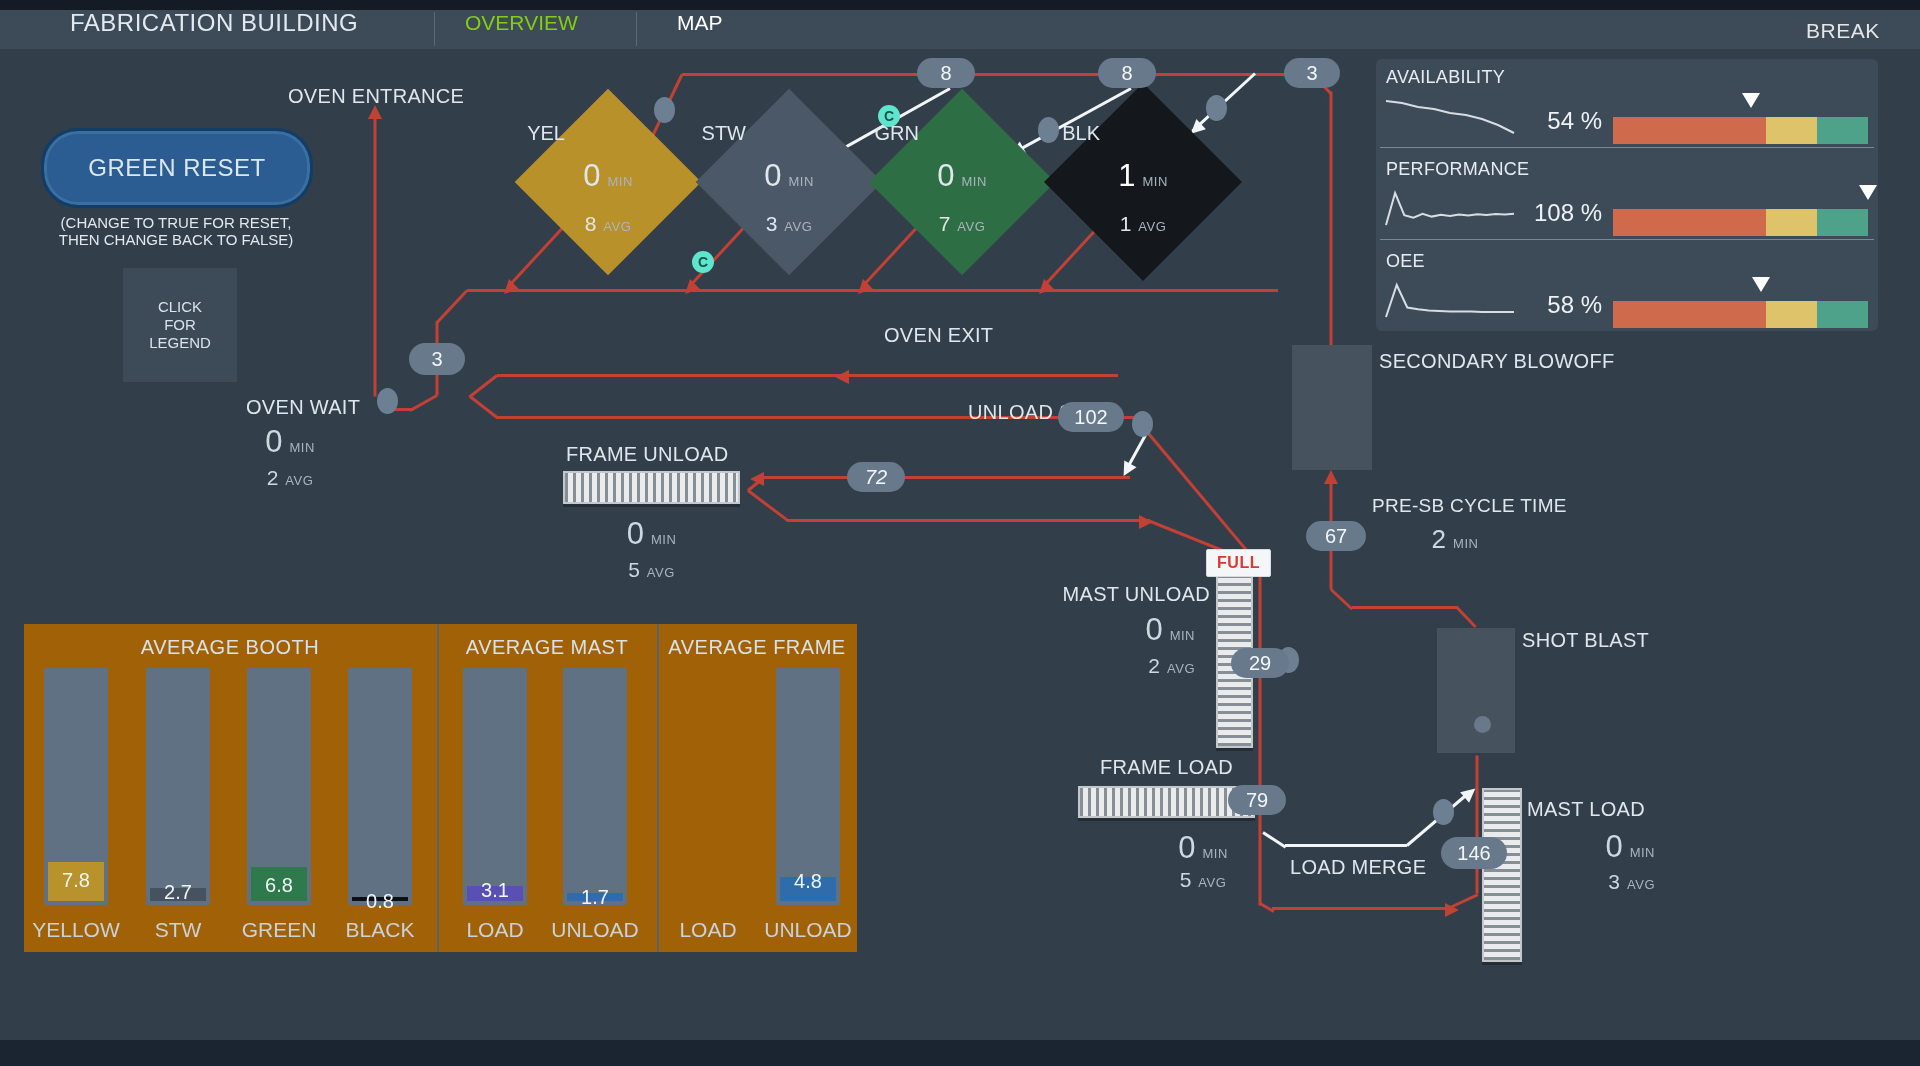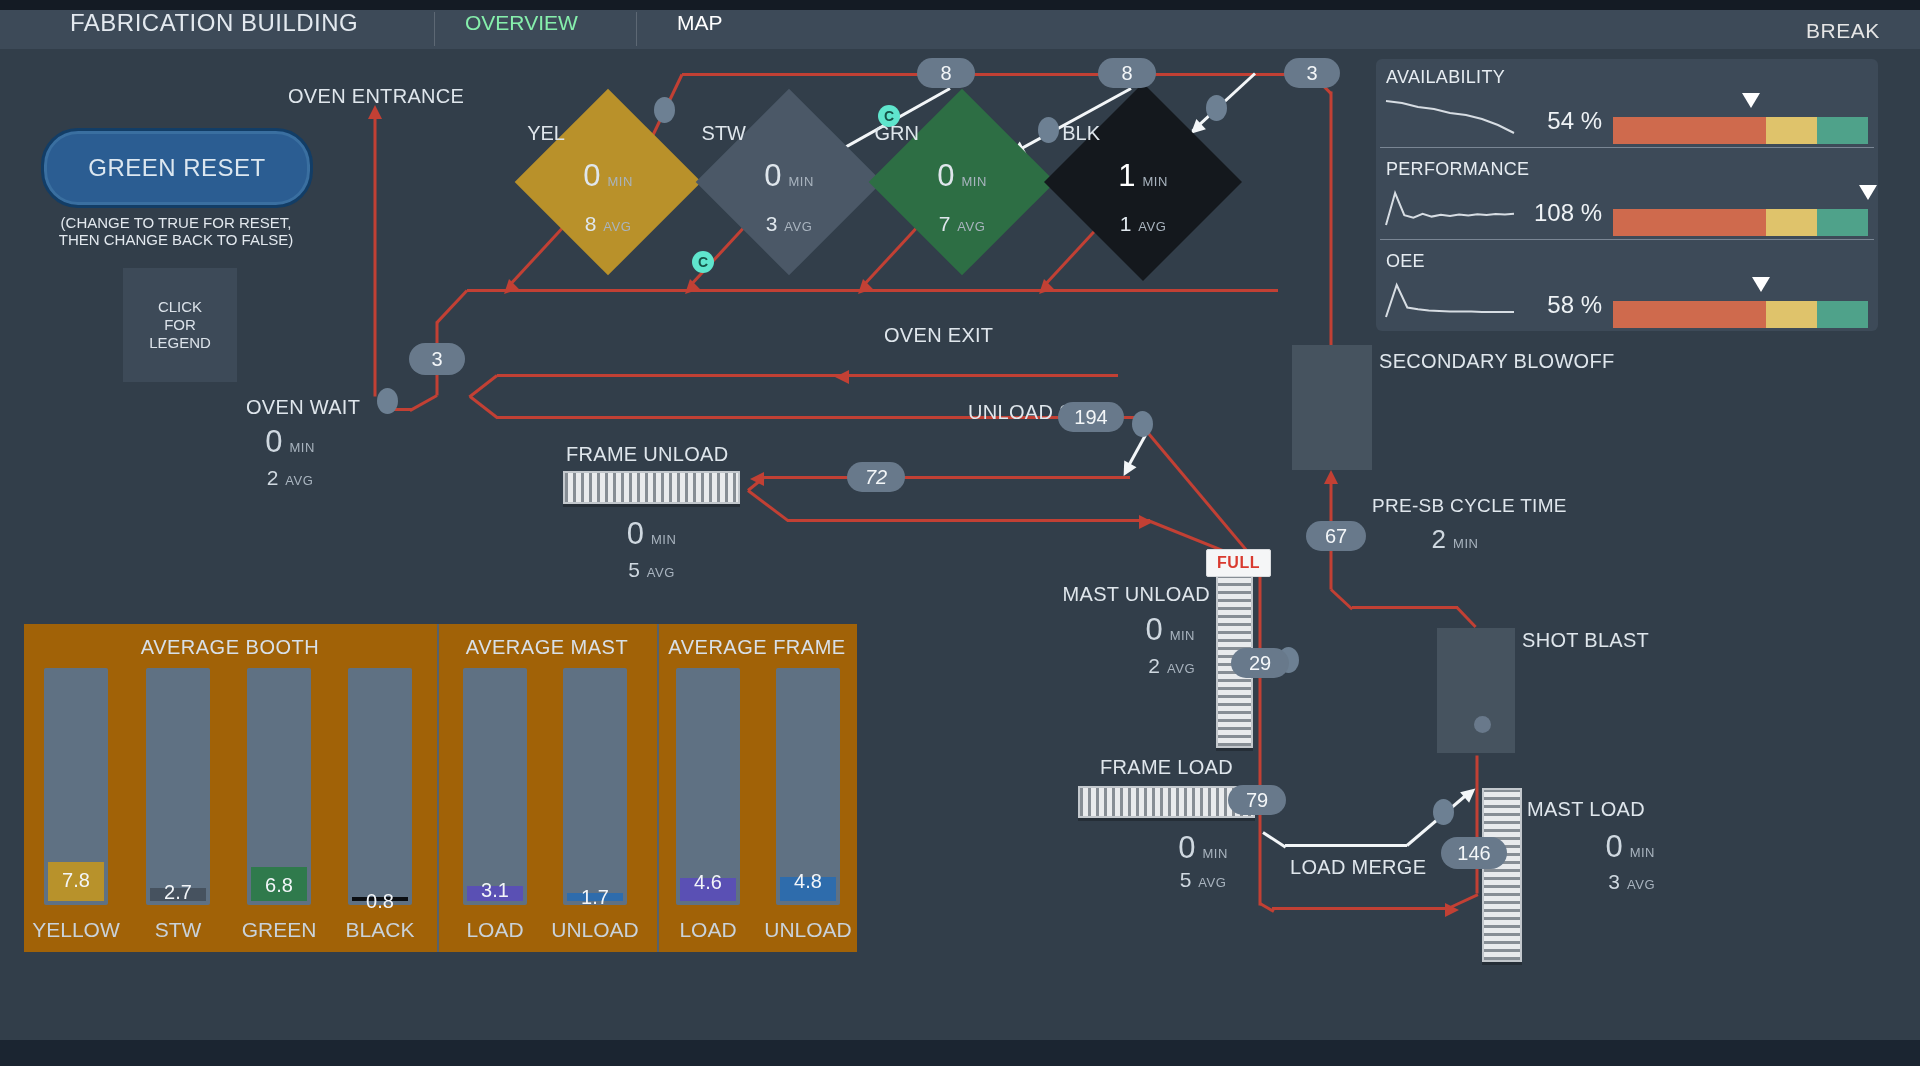--- a/index.html
+++ b/index.html
@@ -5,21 +5,21 @@
   html,body{margin:0;padding:0;background:#222b34;}
   body{width:1920px;height:1066px;overflow:hidden;font-family:"Liberation Sans",sans-serif;}
   #stage{position:relative;width:1920px;height:1066px;background:#323e4a;overflow:hidden;}
   .abs{position:absolute;}
   
   #top-strip{left:0;top:0;width:1920px;height:10px;background:#141b24;}
   #header{left:0;top:10px;width:1920px;height:39px;background:#3d4a58;}
   #bottom-strip{left:0;top:1040px;width:1920px;height:26px;background:#1b2531;}
   .hsep{position:absolute;top:12px;width:1px;height:34px;background:#5d6874;}
   .title{color:#e3e9ef;font-size:24px;letter-spacing:.5px;top:9px;white-space:nowrap;}
-  .tab{color:#86efac;font-size:21px;top:11px;white-space:nowrap;cursor:pointer;}
+  .tab{color:#84cc16;font-size:21px;top:11px;white-space:nowrap;cursor:pointer;}
   .tab.active{color:#ffffff;}
   #break{color:#e5e5e5;font-size:21px;top:19px;left:1806px;letter-spacing:.5px;}
   
   .lbl{position:absolute;color:#dfe6ec;font-size:20px;letter-spacing:.3px;white-space:nowrap;}
   .minrow{position:absolute;display:flex;align-items:baseline;color:#cfd8e0;white-space:nowrap;}
   .minrow .n{font-size:31px;}
   .minrow.small .n{font-size:21px;}
   .minrow .u{font-size:13px;color:#a9b4bf;margin-left:7px;letter-spacing:.5px;}
   
   .ln{position:absolute;height:3px;background:#c24034;transform-origin:0 50%;}
@@ -280,21 +280,21 @@
   <div class="lbl" style="left:1372px;top:495px;font-size:19px;">PRE-SB CYCLE TIME</div>
   <div class="minrow" style="left:1405px;top:524px;width:100px;justify-content:center;">
     <span class="n" style="font-size:26px;">2</span>
       <span class="u">MIN</span>
     </div>
 
   <div class="pill" style="left:946px;top:73px;width:58px;height:30px;">8</div>
   <div class="pill" style="left:1127px;top:73px;width:58px;height:30px;">8</div>
   <div class="pill" style="left:1312px;top:73px;width:56px;height:30px;">3</div>
   <div class="pill" style="left:437px;top:359px;width:56px;height:32px;">3</div>
-  <div class="pill" style="left:1091px;top:417px;width:66px;height:30px;">194</div>
+  <div class="pill" style="left:1091px;top:417px;width:66px;height:30px;">102</div>
   <div class="pill" style="left:876px;top:477px;width:58px;height:30px;font-style:italic;">72</div>
   <div class="pill" style="left:1336px;top:536px;width:60px;height:30px;">67</div>
   <div class="pill" style="left:1260px;top:663px;width:58px;height:30px;">29</div>
   <div class="pill" style="left:1257px;top:800px;width:58px;height:30px;">79</div>
   <div class="pill" style="left:1474px;top:853px;width:66px;height:32px;">146</div>
 
   <div id="kpi-panel" class="abs">
     <div class="kpi-row" style="top:0;">
       <div class="kpi-label">AVAILABILITY</div>
       <svg class="spark" width="135" height="44">
@@ -374,26 +374,20 @@
           <div class="chip" style="height: 15.5px; background: rgb(90, 80, 180);"></div>
           <div class="chip-label" style="bottom: -0.5px;">3.1</div>
         </div>
       </div>
     <div class="track" style="left:539px;">
         <div class="chip-wrap">
           <div class="chip" style="height: 8.5px; background: rgb(46, 108, 172);"></div>
           <div class="chip-label" style="bottom: -7.5px;">1.7</div>
         </div>
       </div>
-    <div class="track" style="left:652px;">
-        <div class="chip-wrap">
-          <div class="chip" style="height: 23px; background: rgb(90, 80, 180);"></div>
-          <div class="chip-label" style="bottom: 7px;">4.6</div>
-        </div>
-      </div>
     <div class="track" style="left:752px;">
         <div class="chip-wrap">
           <div class="chip" style="height: 24px; background: rgb(46, 108, 172);"></div>
           <div class="chip-label" style="bottom: 8px;">4.8</div>
         </div>
       </div>
 
     <div class="cat" style="left:52px;">YELLOW</div>
     <div class="cat" style="left:154px;">STW</div>
     <div class="cat" style="left:255px;">GREEN</div>

